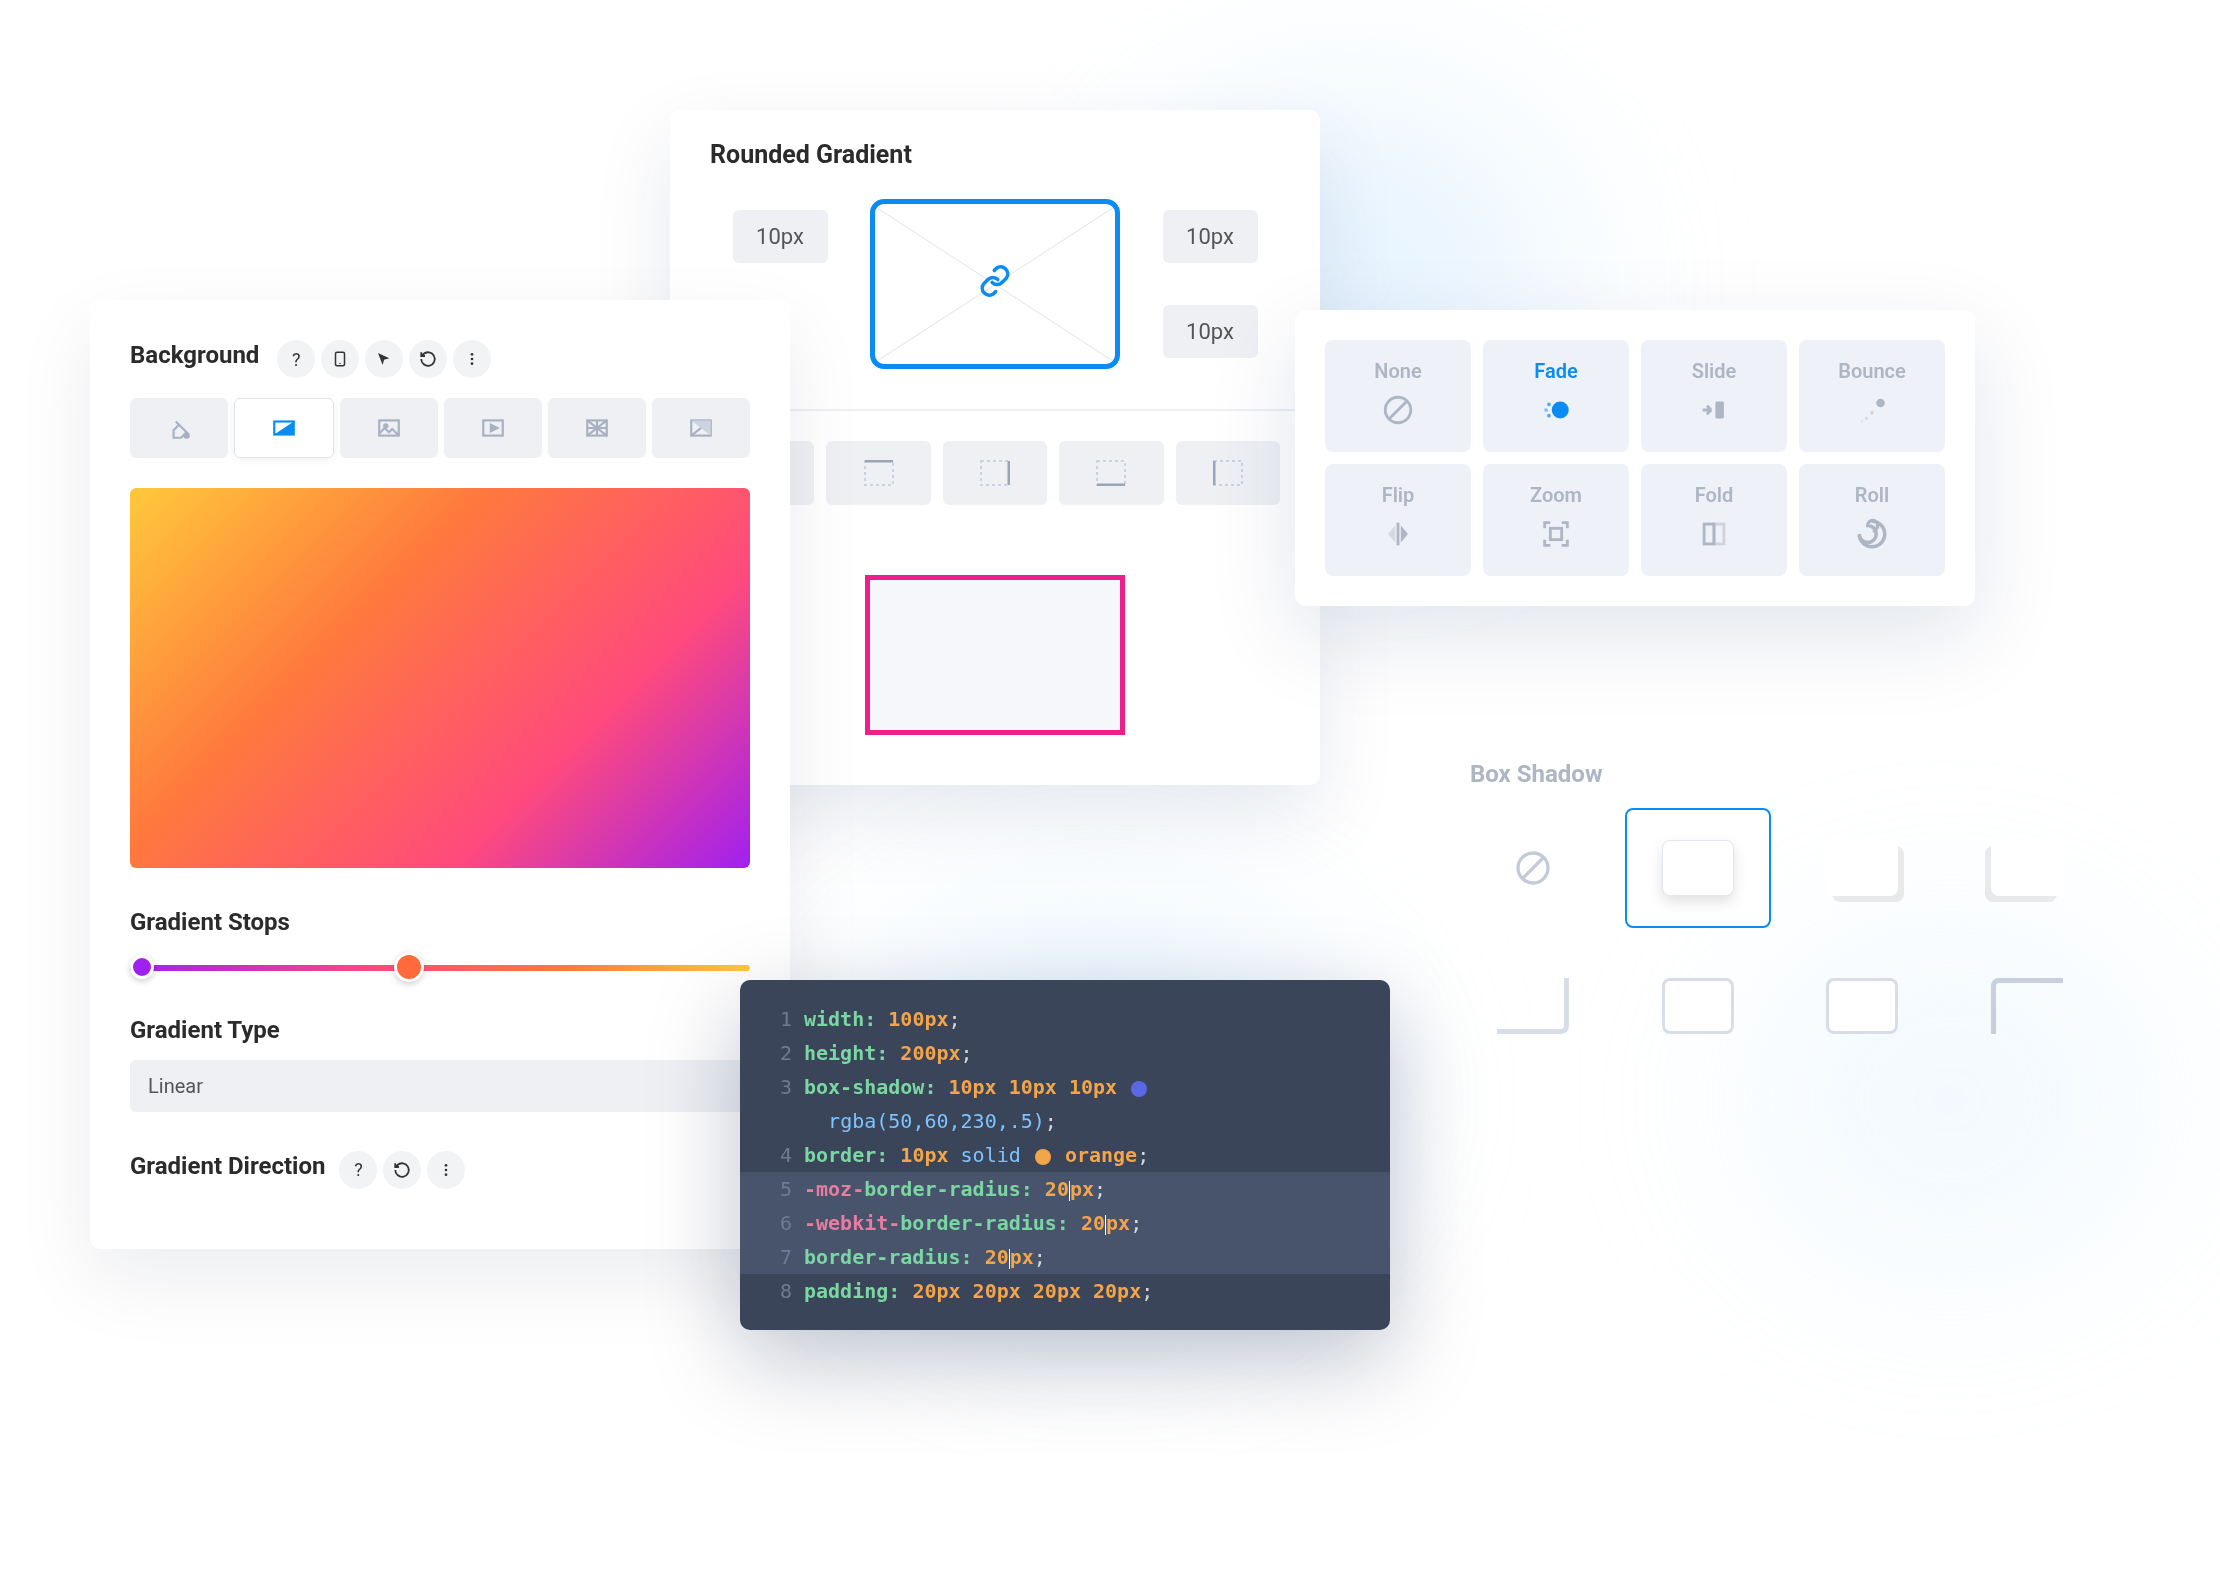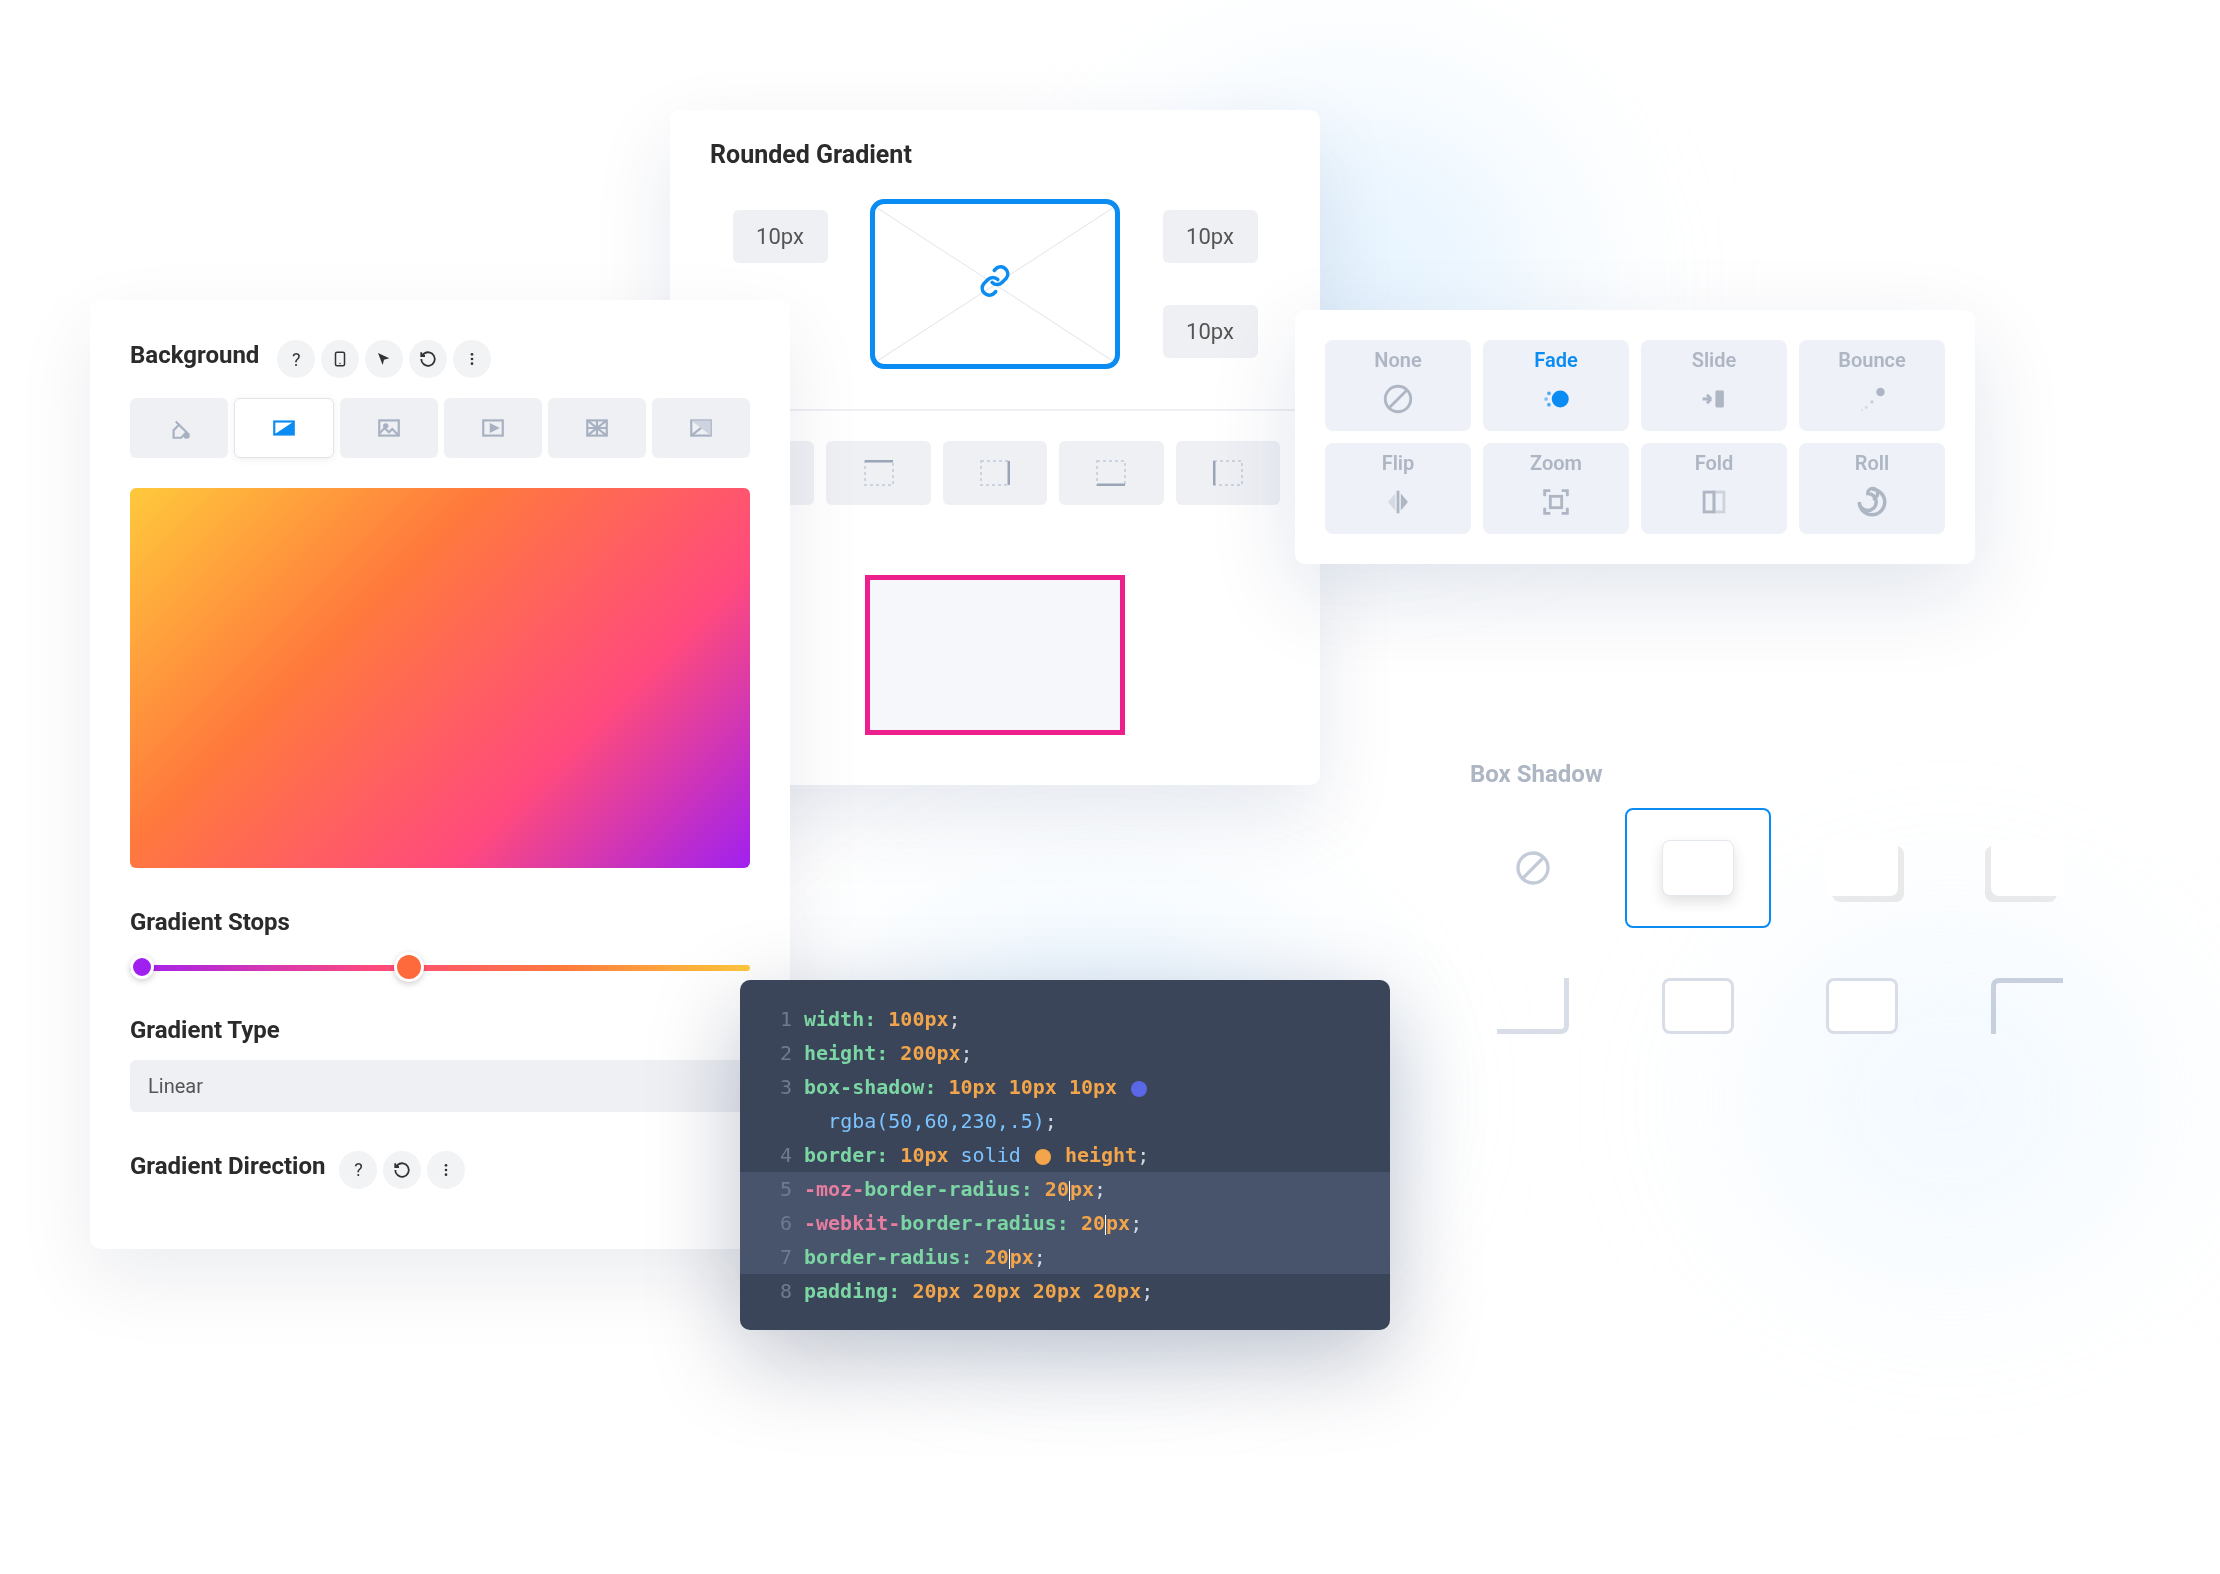--- a/index.html
+++ b/index.html
@@ -114,21 +114,21 @@
 
 
 .panel-anim {
   position: absolute; left: 1295px; top: 310px; width: 680px;
   background: #fff; border-radius: 10px; padding: 30px 30px;
   box-shadow: 0 30px 90px rgba(0,40,100,0.12);
 }
 .panel-anim h3 { font-size: 24px; font-weight: 700; color: #2b2b2b; margin-bottom: 20px; }
 .anim-grid { display: grid; grid-template-columns: repeat(4,1fr); gap: 12px; }
 .anim-btn {
-  background: #eef1f7; border-radius: 8px; height: 91px;
+  background: #eef1f7; border-radius: 8px; height: 112px;
   display: flex; flex-direction: column; align-items: center; justify-content: center;
   gap: 10px; color: #aeb6c4;
 }
 .anim-btn.active { color: #0b8cf2; }
 .anim-btn span { font-size: 20px; font-weight: 600; }
 .anim-btn .ic { font-size: 30px; }
 
 
 .panel-shadow {
   position: absolute; left: 1460px; top: 760px; width: 640px;
@@ -414,18 +414,18 @@
     <div class="shadow-btn">
         <div class="shadow-sample" style="border-top:5px solid #c9d0dd;border-left:5px solid #c9d0dd;border-radius:8px 0 0 0;background:transparent"></div>
       </div>
   </div>
 </div>
 
 <div class="panel-code" id="code-panel">
     <div class="code-line"><span class="ln">1</span><span class="kw">width:</span> <span class="num">100px</span>;</div>
     <div class="code-line"><span class="ln">2</span><span class="kw">height:</span> <span class="num">200px</span>;</div>
     <div class="code-line"><span class="ln">3</span><span class="kw">box-shadow:</span> <span class="num">10px</span> <span class="num">10px</span> <span class="num">10px</span> <span class="swatch" style="background:#5a68e8"></span><br><span class="ln"></span>  <span class="str">rgba(50,60,230,.5)</span>;</div>
-    <div class="code-line"><span class="ln">4</span><span class="kw">border:</span> <span class="num">10px</span> <span class="str">solid</span> <span class="swatch" style="background:#f2a54a"></span> <span class="num">height</span>;</div>
+    <div class="code-line"><span class="ln">4</span><span class="kw">border:</span> <span class="num">10px</span> <span class="str">solid</span> <span class="swatch" style="background:#f2a54a"></span> <span class="num">orange</span>;</div>
     <div class="code-line hl"><span class="ln">5</span><span class="prefix">-moz-</span><span class="kw">border-radius:</span> <span class="num">20</span><span class="cursor-line"></span><span class="num">px</span>;</div>
     <div class="code-line hl"><span class="ln">6</span><span class="prefix">-webkit-</span><span class="kw">border-radius:</span> <span class="num">20</span><span class="cursor-line"></span><span class="num">px</span>;</div>
     <div class="code-line hl"><span class="ln">7</span><span class="kw">border-radius:</span> <span class="num">20</span><span class="cursor-line"></span><span class="num">px</span>;</div>
     <div class="code-line"><span class="ln">8</span><span class="kw">padding:</span> <span class="num">20px</span> <span class="num">20px</span> <span class="num">20px</span> <span class="num">20px</span>;</div>
   </div>
 
 </body></html>

